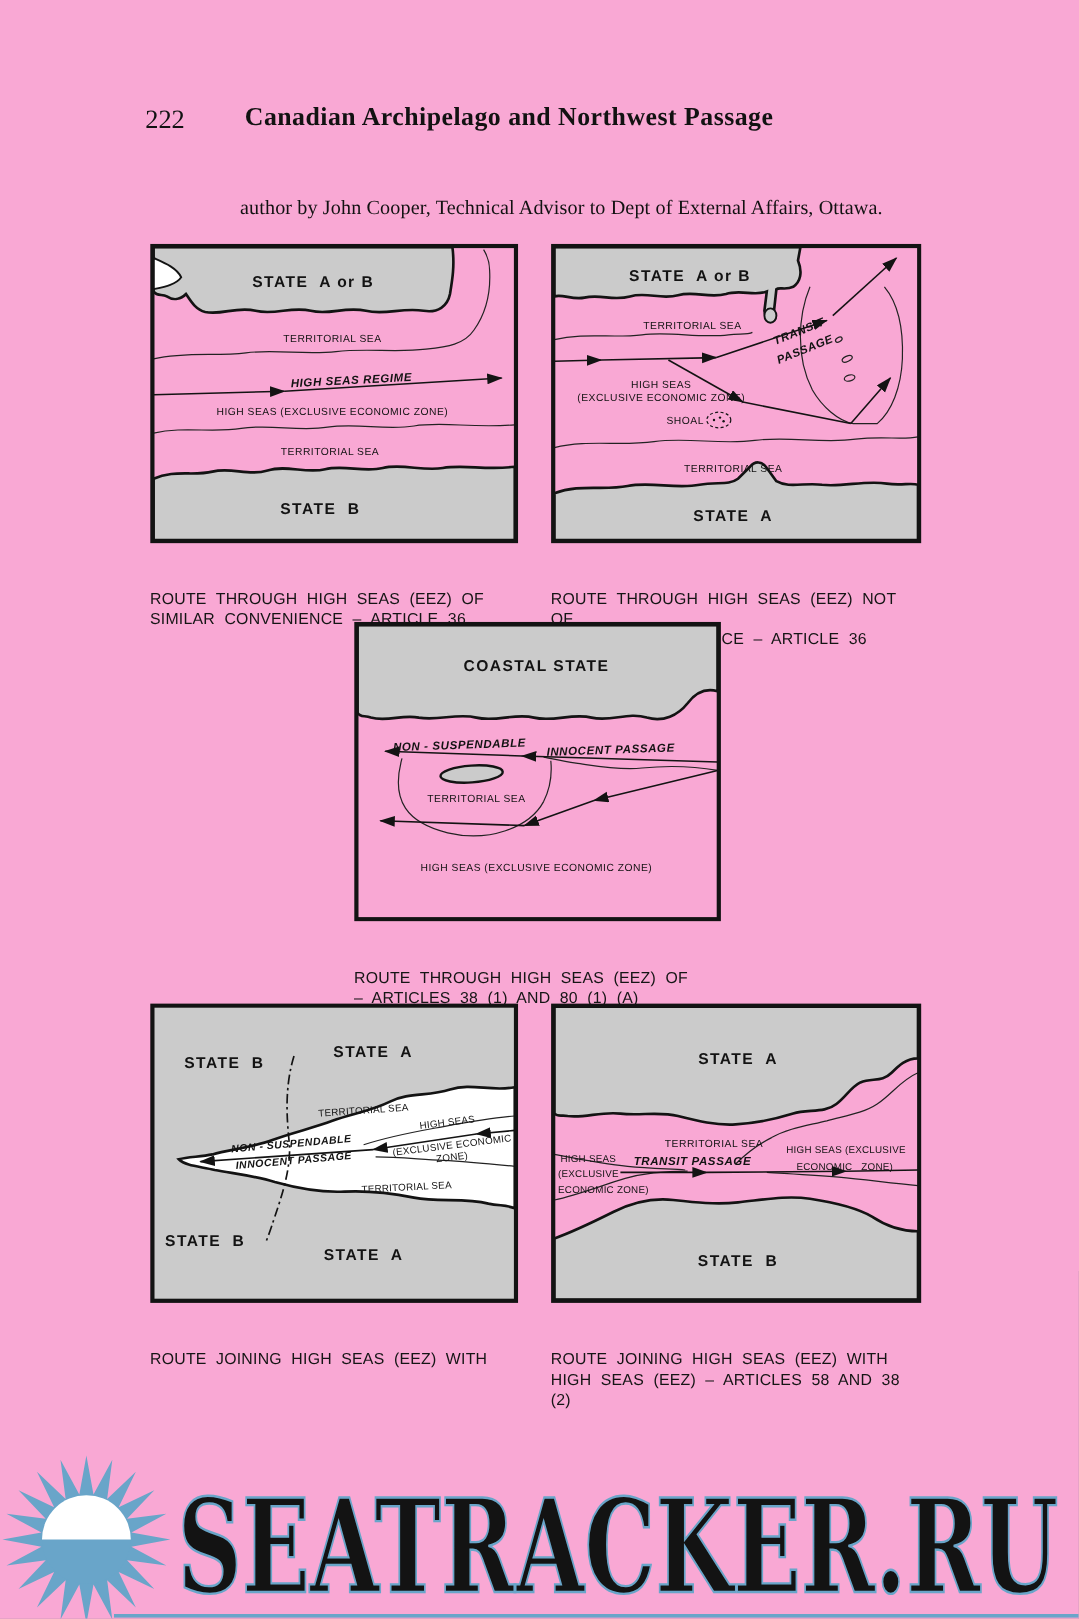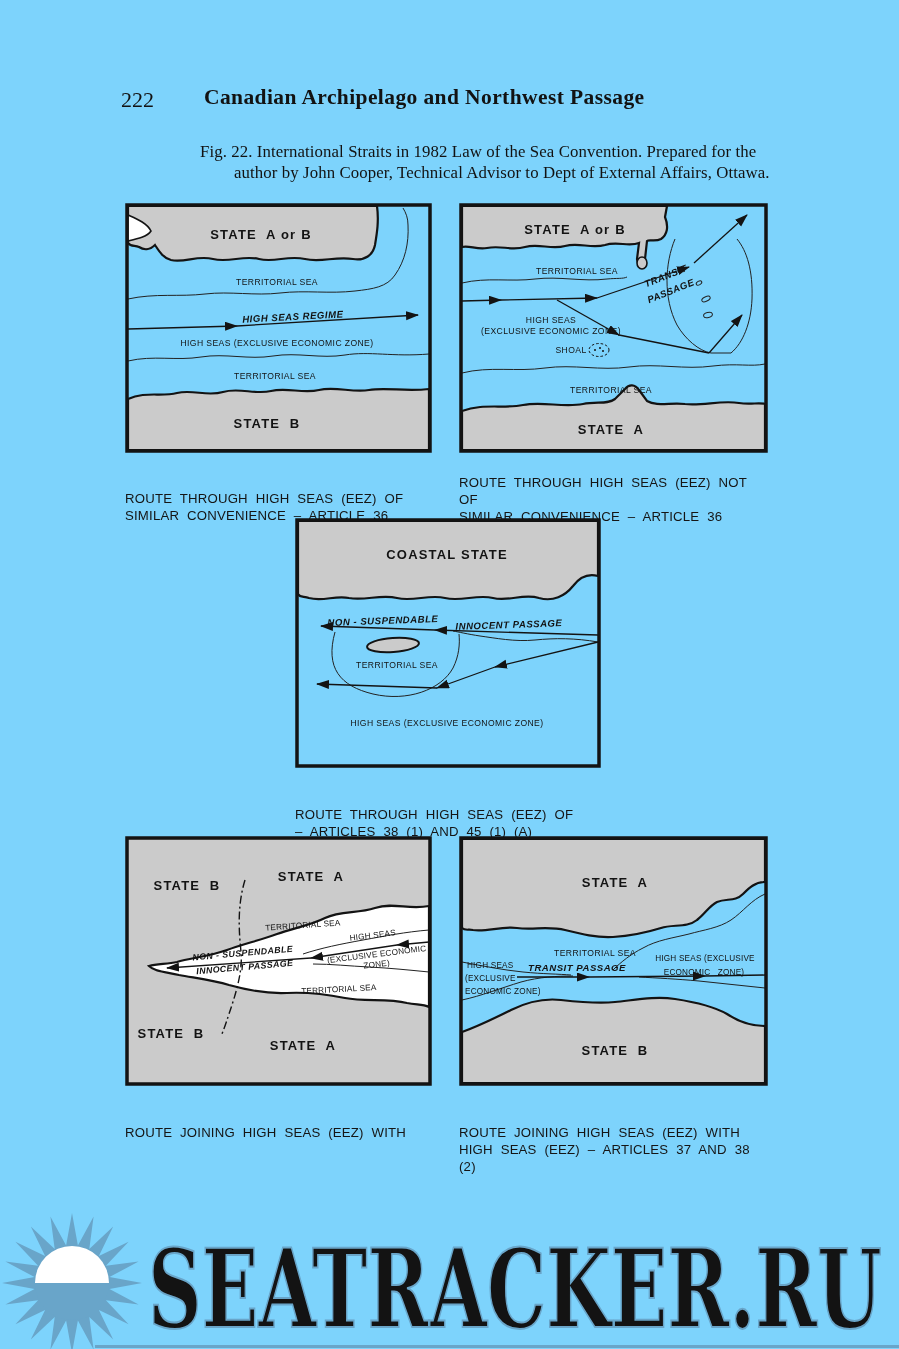--- a/index.html
+++ b/index.html
@@ -1,17 +1,17 @@
 <!DOCTYPE html>
 <html><head>
 <meta charset="utf-8">
 <style>
   html,body{margin:0;padding:0;}
   body{background:#888;}
-  #page{position:relative;width:899px;height:1349px;background:#7dd3fc;margin:0 auto;
+  #page{position:relative;width:899px;height:1349px;background:#f9a8d4;margin:0 auto;
         font-family:"Liberation Sans",sans-serif;overflow:hidden;}
   .abs{position:absolute;}
   
   #page-number{left:121px;top:87px;font-family:"Liberation Serif",serif;font-size:22px;color:#121212;}
   #running-title{left:204px;top:85px;font-family:"Liberation Serif",serif;font-weight:600;
                  font-size:21.5px;letter-spacing:.4px;color:#121212;}
   .figcap{left:200px;width:575px;font-family:"Liberation Serif",serif;font-size:16.8px;color:#121212;letter-spacing:.1px;}
   
   .pcap{font-size:13.2px;font-weight:400;color:#151515;text-align:left;line-height:17px;
         letter-spacing:.2px;word-spacing:4px;margin-top:34px;}
@@ -27,22 +27,21 @@
   .route{fill:none;stroke:#131313;stroke-width:1.3;}
   .pborder{fill:none;stroke:#131313;stroke-width:3.5;}
 </style>
 </head>
 <body>
 
 <div id="page">
 
   <div class="abs" id="page-number">222</div>
   <div class="abs" id="running-title">Canadian Archipelago and Northwest Passage</div>
-  <div class="abs figcap" style="top:142px;">Fig. 22. International Straits in 1982 Law of the Sea Convention. Prepared for the</div>
-  <div class="abs figcap" style="top:163px;margin-left:34px;">author by John Cooper, Technical Advisor to Dept of External Affairs, Ottawa.</div>
+  <div class="abs figcap" style="top:163px;">author by John Cooper, Technical Advisor to Dept of External Affairs, Ottawa.</div>
 
   <svg class="abs" style="left:125px;top:203px;" width="307" height="250" viewBox="0 0 307 250">
     <defs>
       <marker id="a1" markerUnits="userSpaceOnUse" markerWidth="15" markerHeight="11" refX="12" refY="4.5" orient="auto">
         <path d="M0,0 L13,4.5 L0,9 Z" fill="#131313"></path>
       </marker>
     </defs>
     <path class="land" d="M3,3 L252,3 C254,18 252,30 250,42 C248,52 240,58 228,56 C210,53 196,60 180,56 C162,52 150,60 134,56 C118,52 104,60 88,56 C72,52 60,60 46,57 C38,55 34,48 30,42 C26,46 20,48 14,44 C10,42 6,44 3,40 Z"></path>
     <path fill="#ffffff" stroke="#131313" stroke-width="1.6" d="M3,12 C12,16 22,20 26,28 C22,34 12,36 3,38 Z"></path>
     <path class="thin" d="M3,96 C30,90 55,94 80,91 C105,88 130,93 155,90 C180,87 205,91 230,88 C248,86 262,84 270,72 C280,58 284,40 283,22 C283,15 281,10 278,5"></path>
@@ -93,21 +92,21 @@
     <text class="lbl" x="118" y="71" text-anchor="middle">TERRITORIAL SEA</text>
     <text class="it" x="208" y="76" text-anchor="middle" transform="rotate(-22 208 76)">TRANSIT</text>
     <text class="it" x="213" y="91" text-anchor="middle" transform="rotate(-22 213 91)">PASSAGE</text>
     <text class="lbl" x="92" y="120" text-anchor="middle">HIGH SEAS</text>
     <text class="lbl" x="92" y="131" text-anchor="middle">(EXCLUSIVE ECONOMIC ZONE)</text>
     <text class="lbl" x="112" y="150" text-anchor="middle">SHOAL</text>
     <text class="lbl" x="152" y="190" text-anchor="middle">TERRITORIAL SEA</text>
     <text class="st" x="152" y="231" text-anchor="middle">STATE  A</text>
     <rect class="pborder" x="2" y="2" width="305" height="246"></rect>
   </svg>
-  <div class="abs pcap" style="left:459px;top:440px;width:309px;">
+  <div class="abs pcap" style="left:459px;top:456px;width:309px;">
     <div>ROUTE THROUGH HIGH SEAS (EEZ) NOT OF</div>
     <div>SIMILAR CONVENIENCE – ARTICLE 36</div>
   </div>
 
   <svg class="abs" style="left:295px;top:518px;" width="306" height="250" viewBox="0 0 306 250">
     <defs>
       <marker id="a3" markerUnits="userSpaceOnUse" markerWidth="15" markerHeight="11" refX="12" refY="4.5" orient="auto">
         <path d="M0,0 L13,4.5 L0,9 Z" fill="#131313"></path>
       </marker>
     </defs>
@@ -122,21 +121,21 @@
     <path class="route" marker-end="url(#a3)" d="M142,170 L22,166"></path>
     <text class="st" x="152" y="41" text-anchor="middle">COASTAL STATE</text>
     <text class="it" x="88" y="106" text-anchor="middle" transform="rotate(-2 88 106)">NON - SUSPENDABLE</text>
     <text class="it" x="214" y="110" text-anchor="middle" transform="rotate(-2 214 110)">INNOCENT PASSAGE</text>
     <text class="lbl" x="102" y="150" text-anchor="middle">TERRITORIAL SEA</text>
     <text class="lbl" x="152" y="208" text-anchor="middle">HIGH SEAS (EXCLUSIVE ECONOMIC ZONE)</text>
     <rect class="pborder" x="2" y="2" width="302" height="246"></rect>
   </svg>
   <div class="abs pcap" style="left:295px;top:772px;width:306px;">
     <div>ROUTE THROUGH HIGH SEAS (EEZ) OF</div>
-    <div>– ARTICLES 38 (1) AND 45 (1) (A)</div>
+    <div>– ARTICLES 38 (1) AND 80 (1) (A)</div>
   </div>
 
   <svg class="abs" style="left:125px;top:836px;" width="307" height="250" viewBox="0 0 307 250">
     <defs>
       <marker id="a4" markerUnits="userSpaceOnUse" markerWidth="15" markerHeight="11" refX="12" refY="4.5" orient="auto">
         <path d="M0,0 L13,4.5 L0,9 Z" fill="#131313"></path>
       </marker>
     </defs>
     <rect x="3" y="3" width="301" height="244" fill="#cbcbcb"></rect>
     <path fill="#ffffff" stroke="#131313" stroke-width="2.2" d="M304,70 C284,74 268,66 250,72 C232,78 216,74 200,82 C184,90 168,92 152,98 C136,104 118,108 102,114 C86,120 66,122 52,126 C42,128 32,128 24,130 C30,136 42,136 54,139 C70,142 88,144 104,149 C122,154 142,158 162,157 C182,156 200,158 220,162 C240,166 262,162 282,167 C292,169 298,168 304,171 Z"></path>
@@ -184,21 +183,21 @@
     <text class="lbl2" x="8" y="132">HIGH SEAS</text>
     <text class="lbl2" x="6" y="145">(EXCLUSIVE</text>
     <text class="lbl2" x="6" y="158">ECONOMIC ZONE)</text>
     <text class="lbl2" x="246" y="125" text-anchor="middle">HIGH SEAS (EXCLUSIVE</text>
     <text class="lbl2" x="245" y="139" text-anchor="middle">ECONOMIC   ZONE)</text>
     <text class="st" x="156" y="219" text-anchor="middle">STATE  B</text>
     <rect class="pborder" x="2" y="2" width="305" height="246"></rect>
   </svg>
   <div class="abs pcap" style="left:459px;top:1090px;width:309px;">
     <div>ROUTE JOINING HIGH SEAS (EEZ) WITH</div>
-    <div>HIGH SEAS (EEZ) – ARTICLES 37 AND 38 (2)</div>
+    <div>HIGH SEAS (EEZ) – ARTICLES 58 AND 38 (2)</div>
   </div>
 
   <svg class="abs" style="left:0;top:1209px;" width="899" height="140" viewBox="0 0 899 140">
     <defs>
       <linearGradient id="wmgrad" x1="0" y1="0" x2="0" y2="1">
         <stop offset="0" stop-color="#ffffff"></stop>
         <stop offset="0.45" stop-color="#ffffff"></stop>
         <stop offset="0.451" stop-color="#69a5c9"></stop>
         <stop offset="1" stop-color="#69a5c9"></stop>
       </linearGradient>

